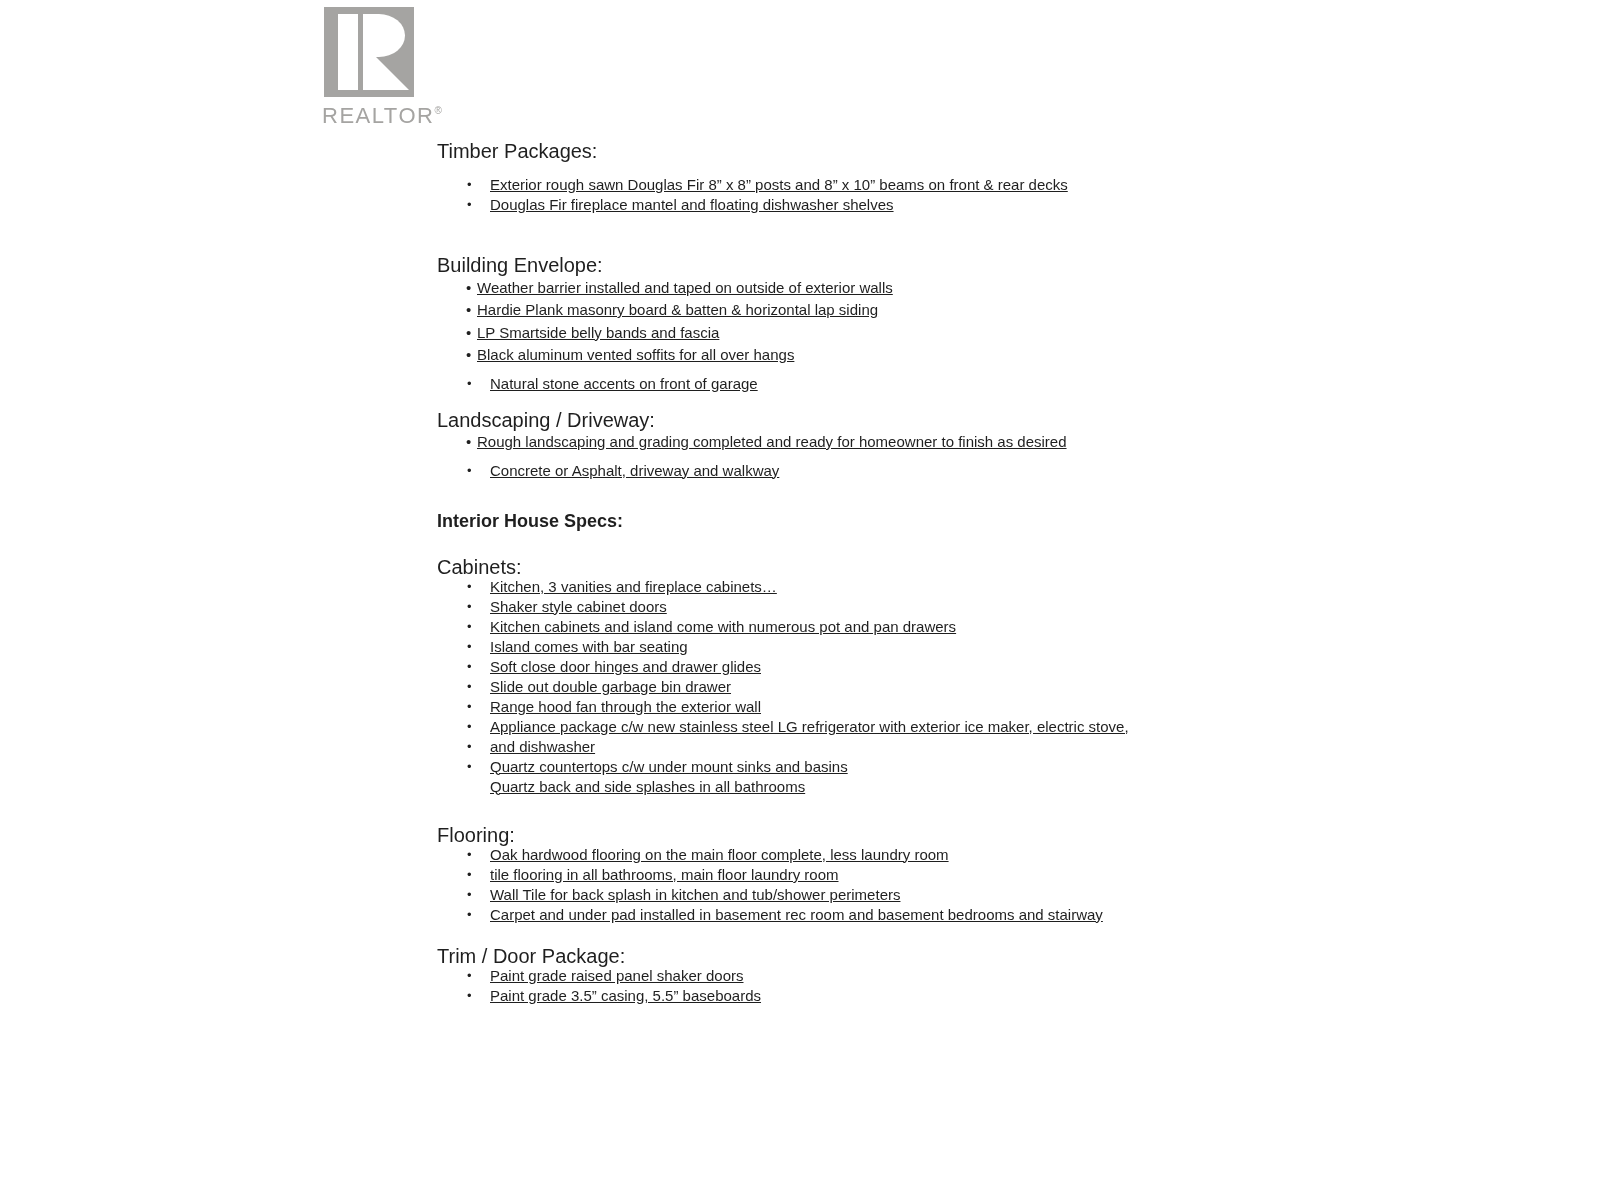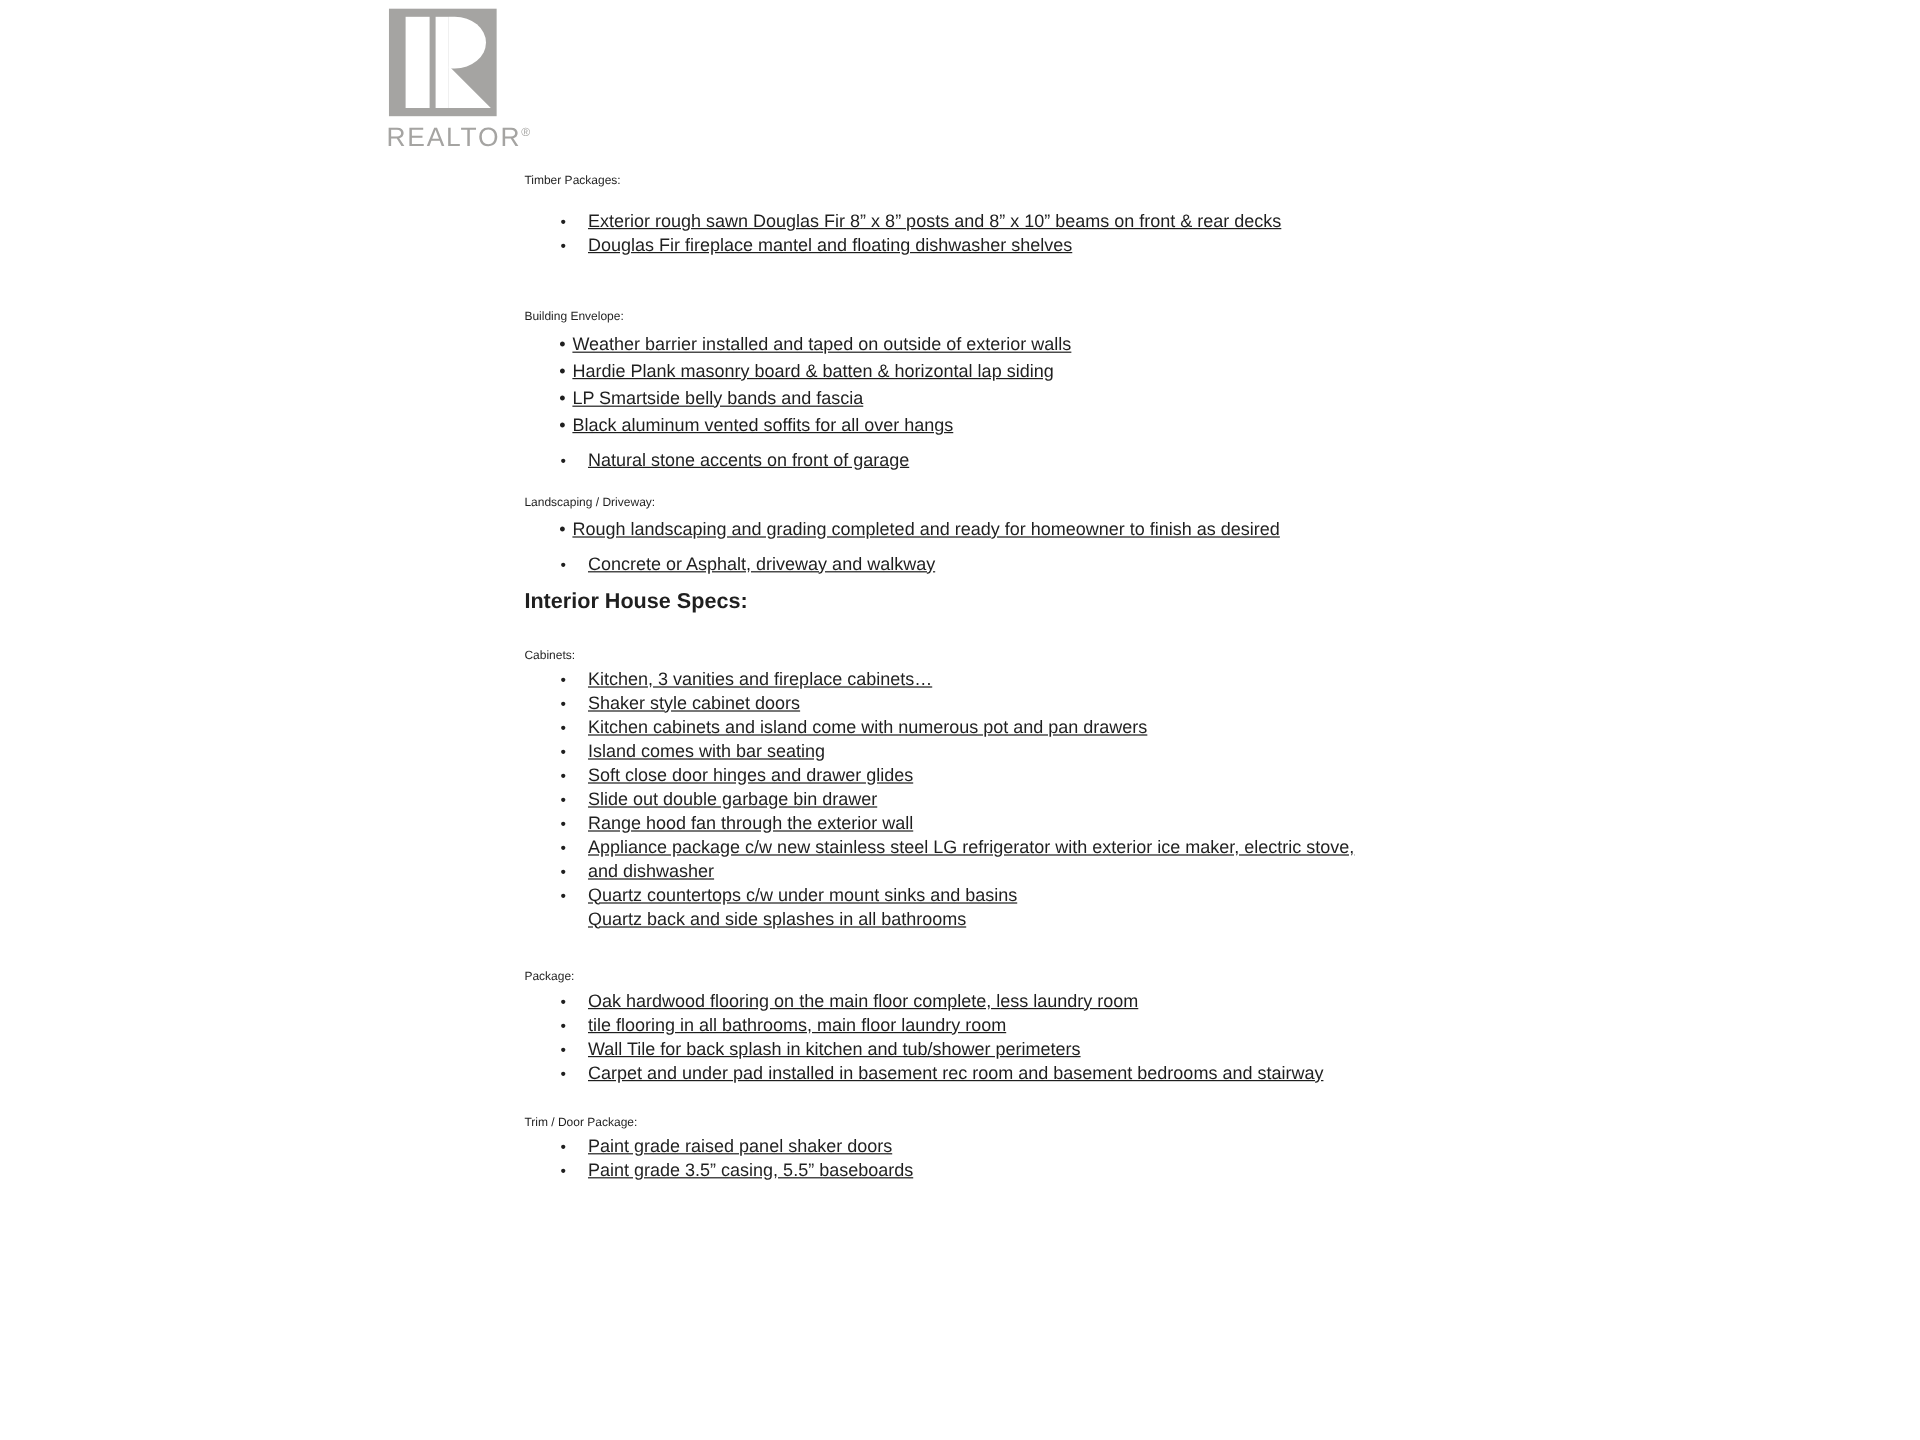--- a/index.html
+++ b/index.html
@@ -46,21 +46,21 @@
 
   
   .doc {
     position: absolute;
     left: 437px;
     top: 141px;
     width: 780px;
   }
   .sec-title {
     margin: 0;
-    font-size: 10px;
+    font-size: 20px;
     font-weight: 400;
     line-height: 20px;
     color: var(--text-color);
   }
   .title-bold-large {
     font-size: 18px;
     font-weight: 700;
     line-height: 24px;
   }
   ul.spec-list {
@@ -91,21 +91,21 @@
     top: 0;
     font-size: 15px;
   }
   li.b-none { padding-left: 53px; }
 
   
   .sec-timber-packages          { margin-top: 0; }
   .sec-timber-packages ul       { margin-top: 14px; }
   .sec-building-envelope        { margin-top: 40px; }
   .sec-landscaping-driveway     { margin-top: 16px; }
-  .sec-interior-house-specs    { margin-top: 8px; }
+  .sec-interior-house-specs    { margin-top: 28px; }
   .sec-cabinets                 { margin-top: 24px; }
   .sec-flooring                 { margin-top: 28px; }
   .sec-trim-door-package        { margin-top: 21px; }
   .sec-building-envelope li,
   .sec-landscaping-driveway li  { margin-top: 2.5px; }
   .sec-building-envelope li.spaced,
   .sec-landscaping-driveway li.spaced { margin-top: 8.5px; }
   li.spaced { margin-top: 6px; }
 </style>
 </head>
@@ -166,21 +166,21 @@
         <li class="b-tab">Soft close door hinges and drawer glides</li>
         <li class="b-tab">Slide out double garbage bin drawer</li>
         <li class="b-tab">Range hood fan through the exterior wall</li>
         <li class="b-tab">Appliance package c/w new stainless steel LG refrigerator with exterior ice maker, electric stove,</li>
         <li class="b-tab">and dishwasher</li>
         <li class="b-tab">Quartz countertops c/w under mount sinks and basins</li>
         <li class="b-none">Quartz back and side splashes in all bathrooms</li>
       </ul>
     </section>
     <section class="sec sec-flooring">
-      <h2 class="sec-title">Package:</h2>
+      <h2 class="sec-title">Flooring:</h2>
       <ul class="spec-list">
         <li class="b-tab">Oak hardwood flooring on the main floor complete, less laundry room</li>
         <li class="b-tab">tile flooring in all bathrooms, main floor laundry room</li>
         <li class="b-tab">Wall Tile for back splash in kitchen and tub/shower perimeters</li>
         <li class="b-tab">Carpet and under pad installed in basement rec room and basement bedrooms and stairway</li>
       </ul>
     </section>
     <section class="sec sec-trim-door-package">
       <h2 class="sec-title">Trim / Door Package:</h2>
       <ul class="spec-list">

